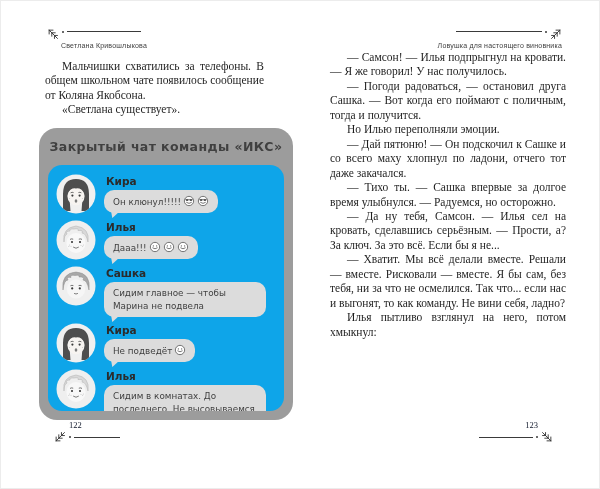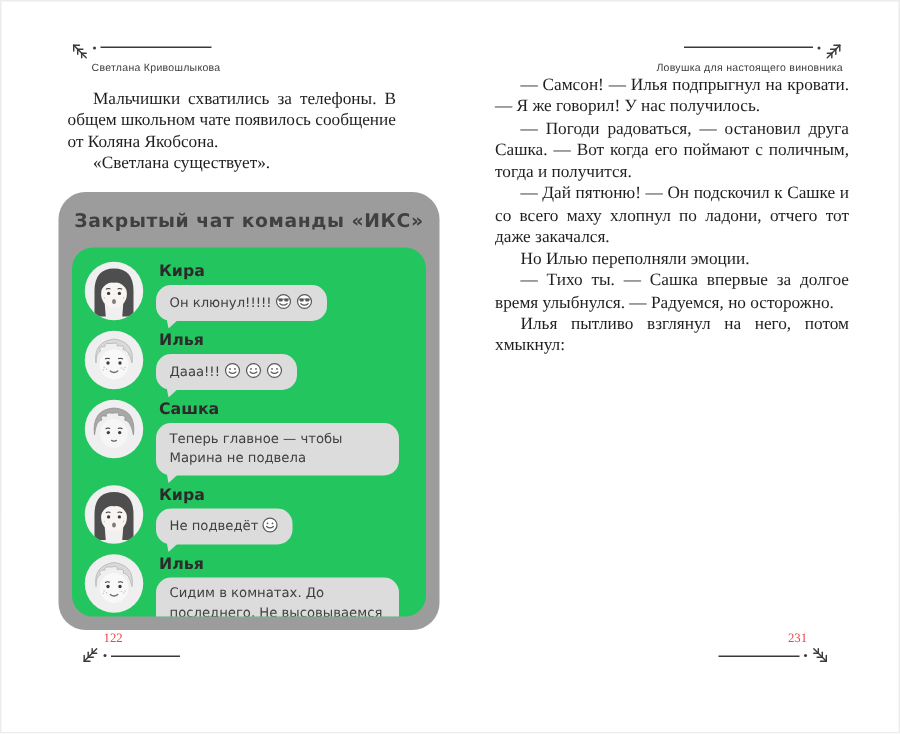--- a/index.html
+++ b/index.html
@@ -32,33 +32,33 @@
   
   .body-text{position:absolute;font-size:11.5px;line-height:14.45px;text-align:justify}
   .body-left{left:45px;top:59px;width:219px}
   .body-right{left:330px;top:50px;width:236px}
   .par{margin:0;text-indent:17px}
   
   .chat-card{position:absolute;left:39px;top:128px;width:254px;height:292px;
     background:var(--chat-frame);border-radius:18px}
   .chat-title{height:37px;display:flex;align-items:center;justify-content:center;
     color:#404040;font-family:"DejaVu Sans",sans-serif;font-weight:bold;font-size:12.5px;letter-spacing:.4px}
-  .chat-panel{position:absolute;left:9px;right:9px;top:37px;bottom:9px;background:#22c55e;
+  .chat-panel{position:absolute;left:9px;right:9px;top:37px;bottom:9px;background:#0ea5e9;
     border-radius:14px;padding:9px 7px 6px 8px;display:flex;flex-direction:column;gap:6px;overflow:hidden}
   .msg{display:flex;gap:8px}
   .avatar{width:40px;height:40px;flex:0 0 auto}
   .msg-name{font-family:"DejaVu Sans",sans-serif;font-weight:bold;font-size:10.5px;color:#2b2b2b;margin:1px 0 3px 2px}
   .bubble{position:relative;display:inline-block;background:var(--bubble);border-radius:10px;
     padding:5px 9px 5px 9px;font-family:"DejaVu Sans",sans-serif;font-size:8.8px;line-height:12.5px;
     color:#3f3f3f;max-width:162px}
   .bubble::after{content:"";position:absolute;left:7px;bottom:-5px;width:9px;height:7px;
     background:var(--bubble);clip-path:polygon(0 0,100% 0,15% 100%)}
   .emoji{width:12px;height:12px;vertical-align:-2.5px;margin-left:2px}
   
-  .page-footer{position:absolute;top:420px;color:#ef4444}
+  .page-footer{position:absolute;top:420px;color:#0f172a}
   .pf-left{left:54px}
   .pf-right{right:47px}
   .pf-num{font-size:8.5px;font-family:"Liberation Serif",serif}
   .pf-left .pf-num{margin-left:15px}
   .pf-right .pf-num{text-align:right;margin-right:15px}
   .pf-row{display:flex;align-items:center;gap:3px;margin-top:1px}
   .pf-row .hline{margin-top:0}
   .pf-row .dot{margin-top:0}
   .hidden-defs{position:absolute;width:0;height:0;overflow:hidden}
 </style>
@@ -222,21 +222,21 @@
           </div>
         </div>
 
         <div class="msg">
           <svg class="avatar" viewBox="0 0 40 40">
             <use href="#avatar-sashka"></use>
           </svg>
           <div class="msg-body">
             <div class="msg-name">Сашка</div>
             <div class="bubble">
-              <span class="msg-text">Теперь главное — чтобы Марина не подвела</span><span class="msg-emojis"></span>
+              <span class="msg-text">Сидим главное — чтобы Марина не подвела</span><span class="msg-emojis"></span>
             </div>
           </div>
         </div>
 
         <div class="msg">
           <svg class="avatar" viewBox="0 0 40 40">
             <use href="#avatar-kira"></use>
           </svg>
           <div class="msg-body">
             <div class="msg-name">Кира</div>
@@ -258,39 +258,41 @@
               <span class="msg-text">Сидим в комнатах. До последнего. Не высовываемся</span><span class="msg-emojis"></span>
             </div>
           </div>
         </div>
       </div>
   </div>
 
   <div class="body-text body-right" id="right-paragraphs">
       <p class="par">— Самсон! — Илья подпрыгнул на кровати. — Я же говорил! У нас получилось.</p>
       <p class="par">— Погоди радоваться, — остановил друга Сашка. — Вот когда его поймают с поличным, тогда и получится.</p>
+      <p class="par">Но Илью переполняли эмоции.</p>
       <p class="par">— Дай пятюню! — Он подскочил к Сашке и со всего маху хлопнул по ладони, отчего тот даже закачался.</p>
-      <p class="par">Но Илью переполняли эмоции.</p>
       <p class="par">— Тихо ты. — Сашка впервые за долгое время улыбнулся. — Радуемся, но осторожно.</p>
+      <p class="par">— Да ну тебя, Самсон. — Илья сел на кровать, сделавшись серьёзным. — Прости, а? За ключ. За это всё. Если бы я не...</p>
+      <p class="par">— Хватит. Мы всё делали вместе. Решали — вместе. Рисковали — вместе. Я бы сам, без тебя, ни за что не осмелился. Так что... если нас и выгонят, то как команду. Не вини себя, ладно?</p>
       <p class="par">Илья пытливо взглянул на него, потом хмыкнул:</p>
     </div>
 
   <div class="page-footer pf-left">
     <div class="pf-num">122</div>
     <div class="pf-row">
       <svg class="icon-arrow flip-y">
           <use href="#icon-quill-arrow"></use>
         </svg>
       <span class="dot"></span>
       <span class="hline" style="width:46px"></span>
     </div>
   </div>
 
   <div class="page-footer pf-right">
-    <div class="pf-num">231</div>
+    <div class="pf-num">123</div>
     <div class="pf-row">
       <span class="hline" style="width:54px"></span>
       <span class="dot"></span>
       <svg class="icon-arrow flip-xy">
           <use href="#icon-quill-arrow"></use>
         </svg>
     </div>
   </div>
 
 </div>

